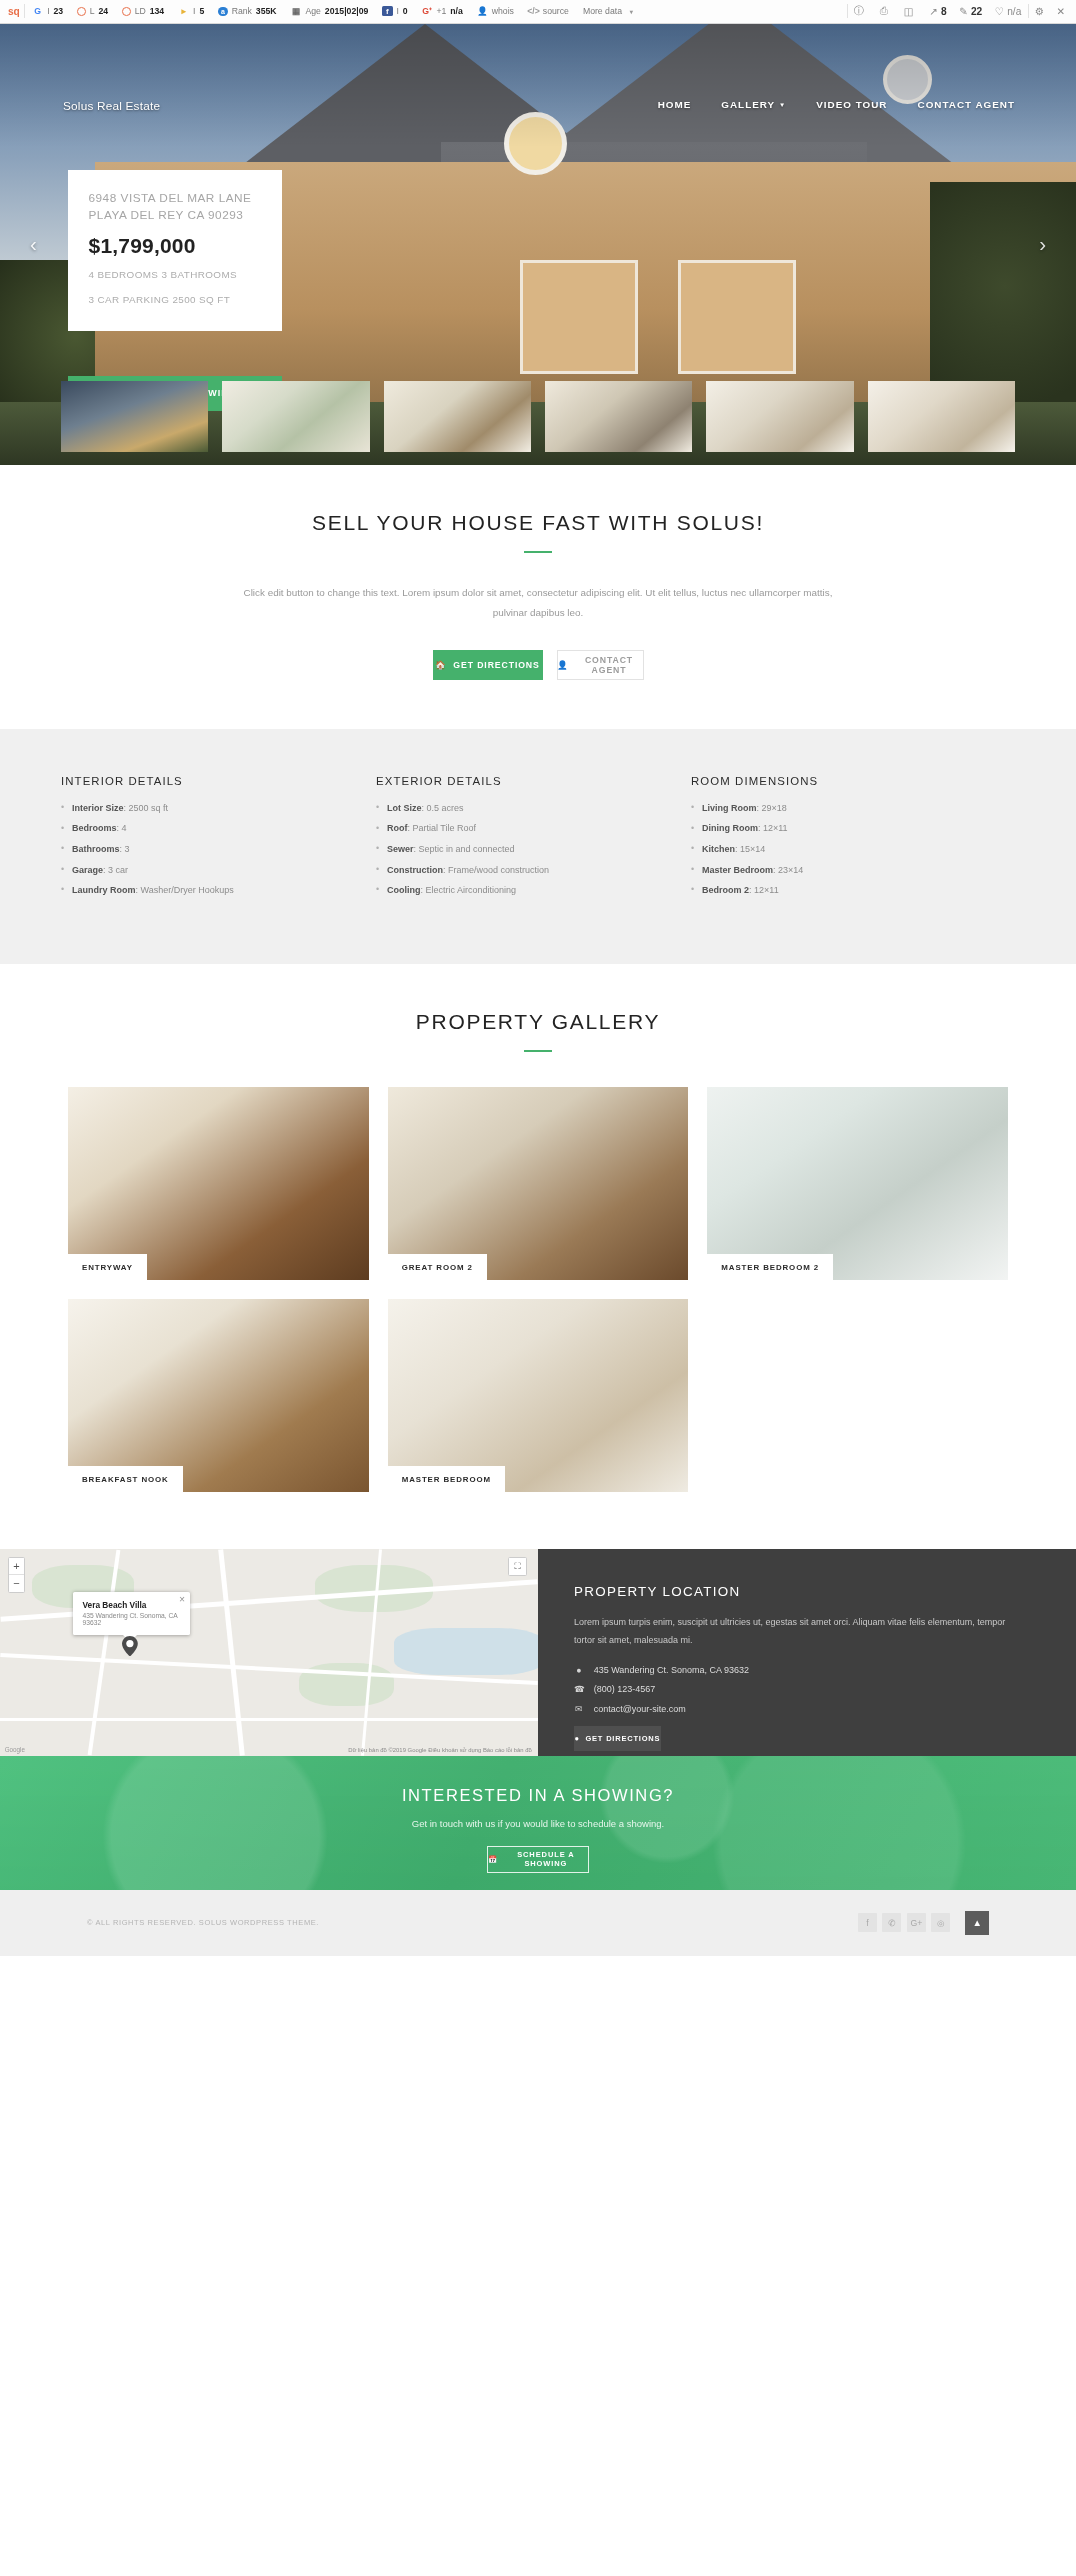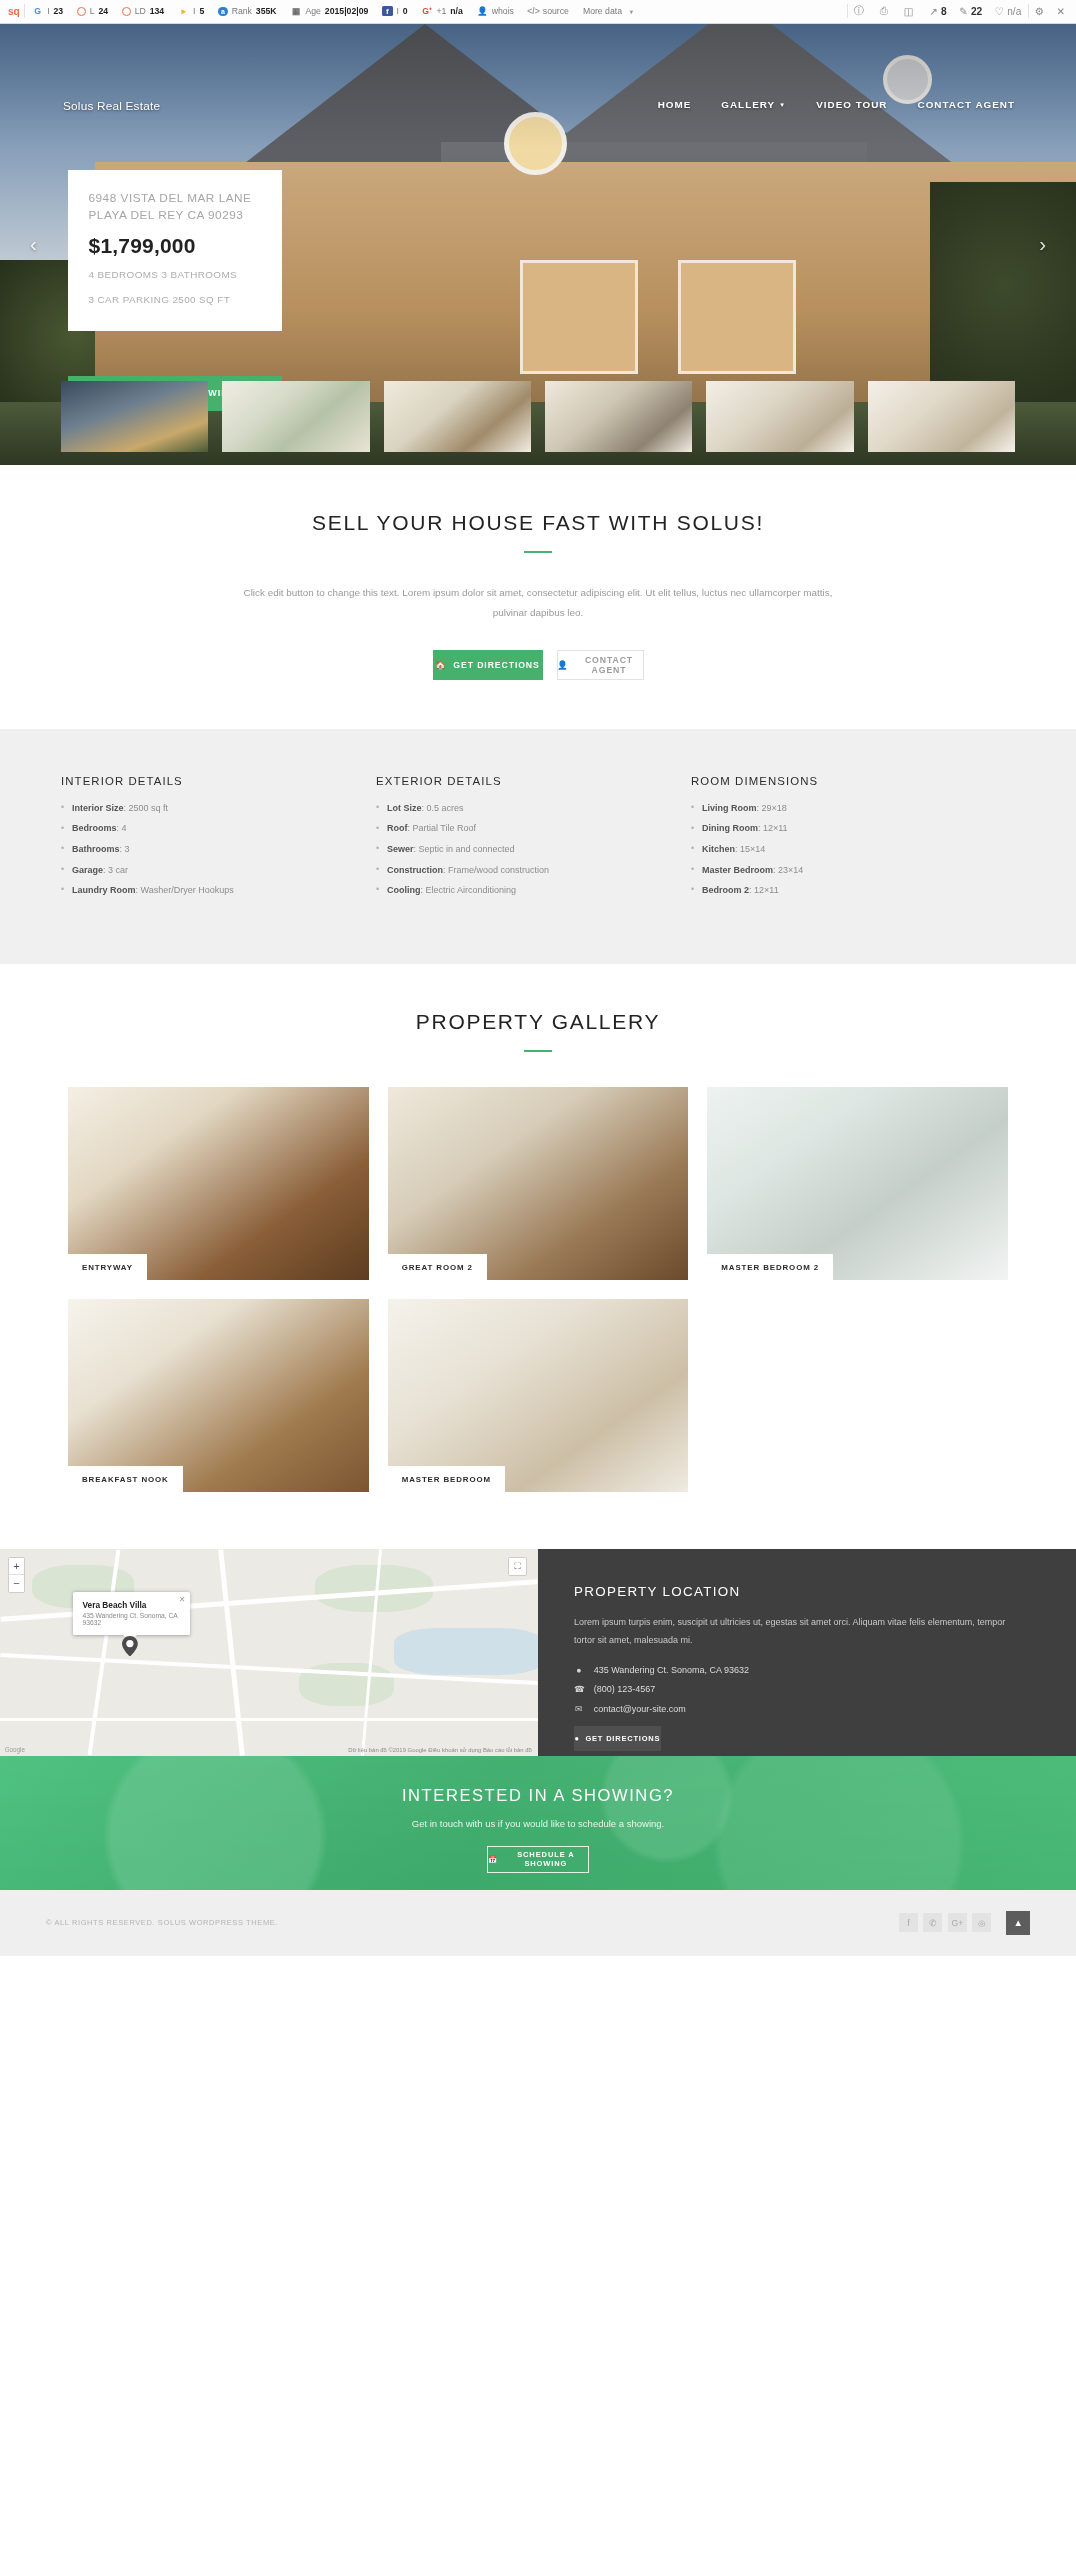--- a/index.html
+++ b/index.html
@@ -319,21 +319,21 @@
   .btn-cta {
     margin:17.3px auto 0; width:102px; height:27px;
     border:0.8px solid rgba(255,255,255,.85); color:#fff;
     display:flex; align-items:center; justify-content:center; gap:5.5px;
     font-size:7.5px; font-weight:bold; letter-spacing:0.9px; cursor:pointer;
   }
 
   
   .footer {
     height:66px; background:#efefef; display:flex; align-items:center;
-    padding:0 46px; justify-content:space-between;
+    padding:0 87px; justify-content:space-between;
   }
   .copy { font-size:7.5px; color:#b4b4b4; letter-spacing:0.6px; }
   .social { display:flex; gap:5.5px; align-items:center; }
   .sbtn {
     width:19px; height:19px; background:#e3e3e3; color:#a8a8a8;
     display:flex; align-items:center; justify-content:center;
     font-size:8.7px; cursor:pointer; border-radius:0.8px;
   }
   .totop {
     width:23.6px; height:23.6px; background:#5d5d5d; color:#fff;

